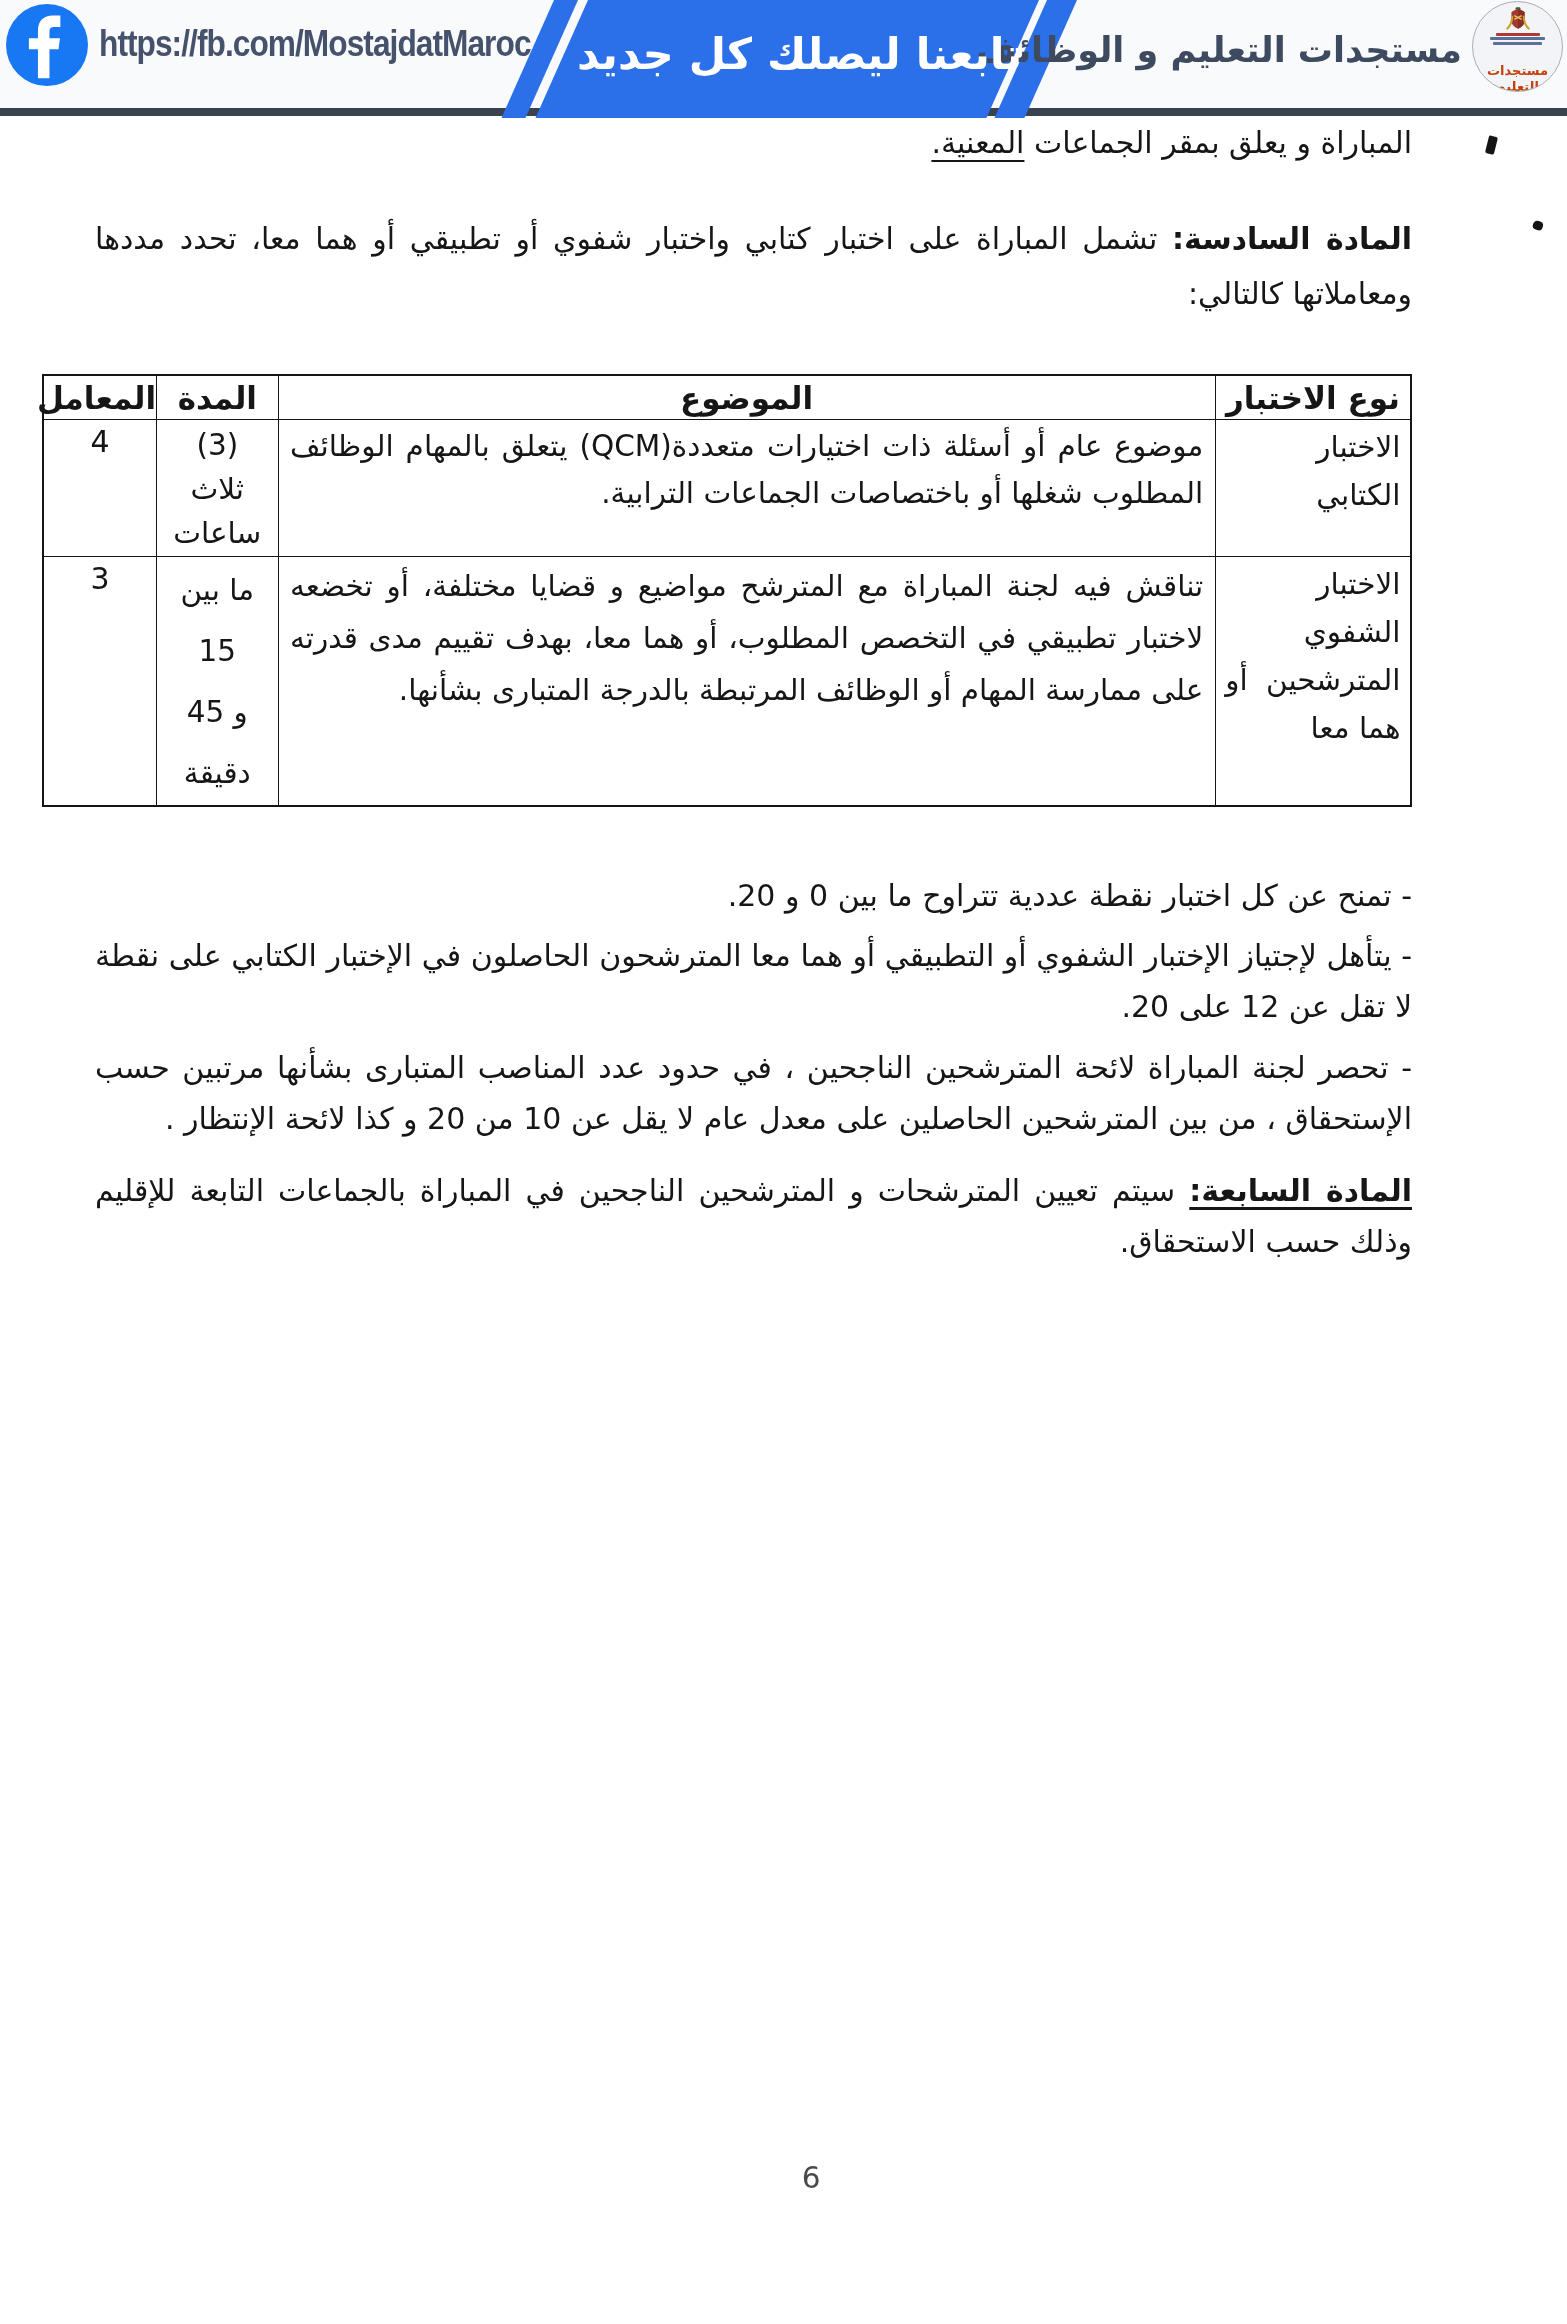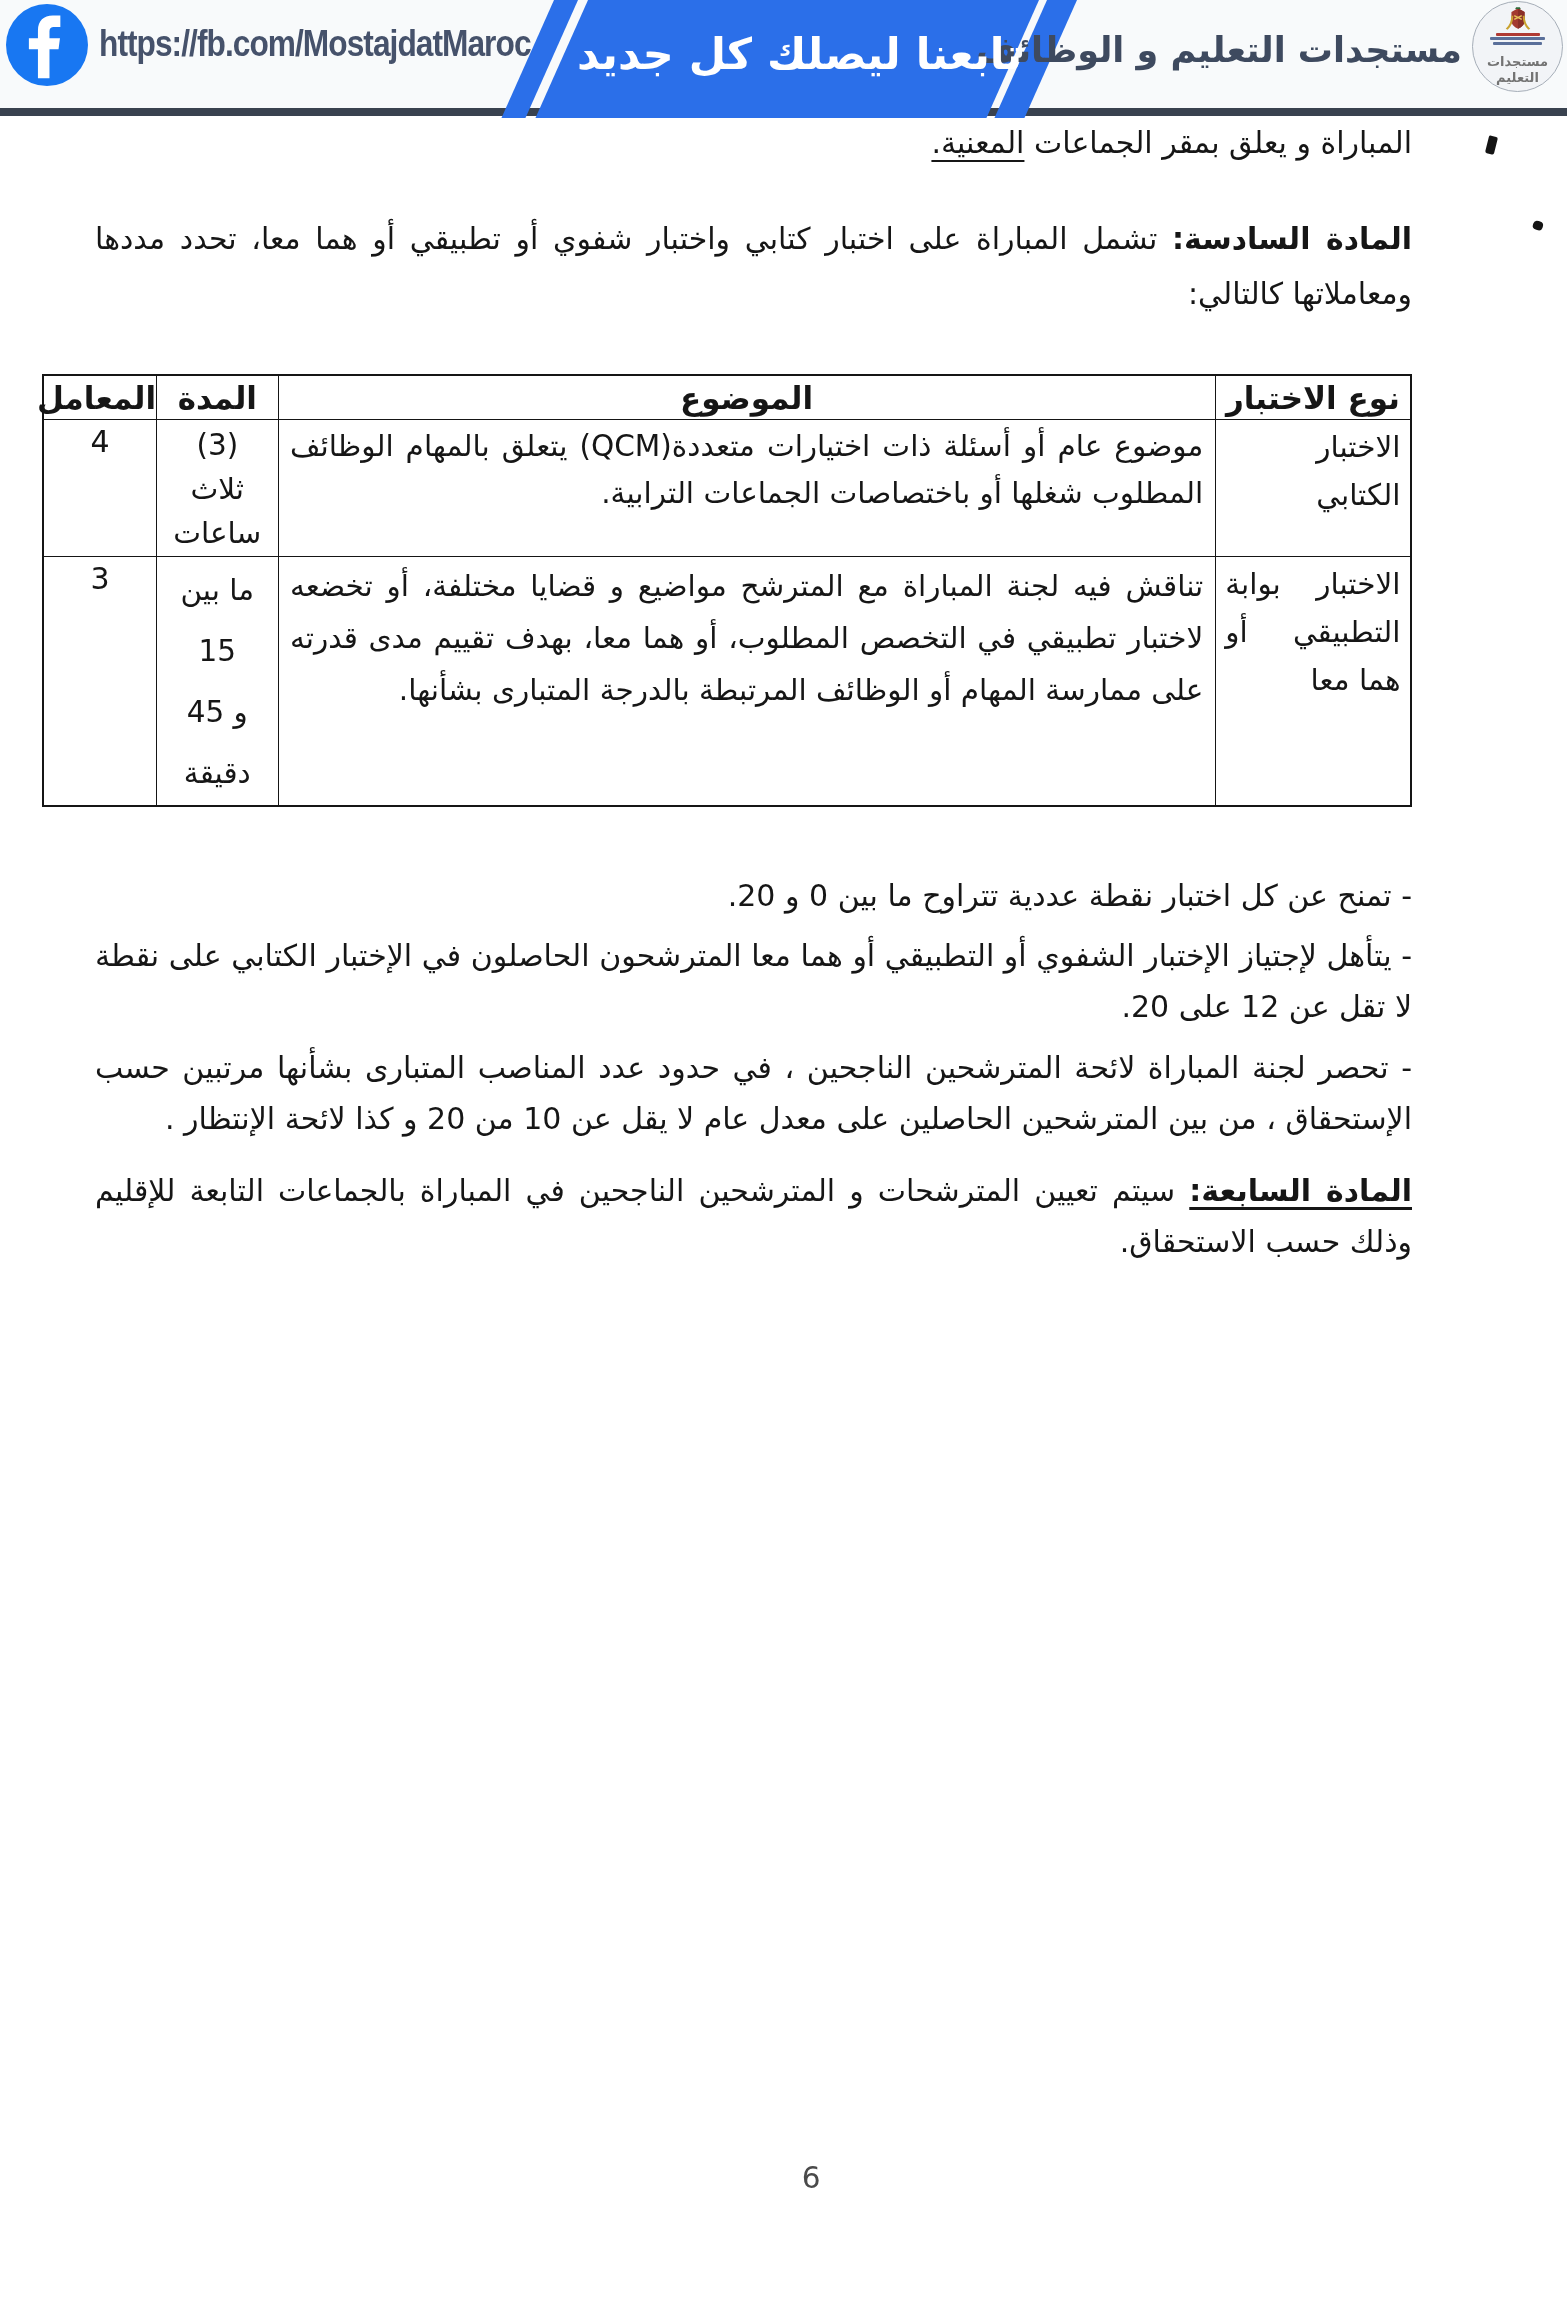--- a/index.html
+++ b/index.html
@@ -17,21 +17,21 @@
   .bn-l{left:554px;width:24px;}
   .bn-r{left:1047px;width:29.5px;}
   .bn-text{position:absolute;left:571px;top:28.5px;width:457px;text-align:center;color:#ffffff;font-weight:bold;font-size:43px;z-index:3;}
   .site-title{position:absolute;right:105px;top:30px;font-weight:bold;font-size:35px;color:#3e4a5f;white-space:nowrap;z-index:2;}
   .badge{position:absolute;left:1472px;top:1px;width:89px;height:89px;border-radius:50%;background:#f2f4f7;border:1.9px solid #a6aeb8;overflow:hidden;text-align:center;z-index:3;}
   .badge .emblem{margin:3.8px auto 0 auto;width:32px;height:25px;display:block;}
   .tiny-bar{margin:1.9px auto 0 auto;border-radius:1px;}
   .tb-red{width:44px;height:2.9px;background:#b03a34;}
   .tb-n1{width:55px;height:2.9px;background:#5a6f9a;}
   .tb-n2{width:49px;height:2.9px;background:#5a6f9a;}
-  .badge-t{color:#737373;font-weight:bold;font-size:13px;line-height:16px;margin-top:9px;}
+  .badge-t{color:#c2410c;font-weight:bold;font-size:13px;line-height:16px;margin-top:18px;}
 
   
   .doc{position:absolute;right:155px;top:118px;width:1317px;direction:rtl;color:#161616;font-size:30px;z-index:1;}
   .intro-line{line-height:49px;text-align:right;}
   .l2{text-align:justify;text-align-last:justify;}
   .u{text-decoration:underline;text-underline-offset:6.7px;text-decoration-thickness:1.9px;}
   .url{font-family:"Liberation Serif",serif;font-size:32px;direction:ltr;unicode-bidi:embed;}
   .article{margin-top:44px;line-height:55px;text-align:justify;}
   .b{font-weight:bold;}
   .bu{font-weight:bold;text-decoration:underline;text-underline-offset:5.7px;}
@@ -128,21 +128,21 @@
       </tr>
       <tr class="r1">
         <td class="etype">الاختبار الكتابي</td>
         <td class="subject">موضوع عام أو أسئلة ذات اختيارات متعددة(QCM) يتعلق بالمهام الوظائف المطلوب شغلها أو باختصاصات الجماعات الترابية.</td>
         <td class="dur dur1">(3)
 ثلاث
 ساعات</td>
         <td class="coef">4</td>
       </tr>
       <tr class="r2">
-        <td class="etype">الاختبار بوابة التطبيقي أو هما معا</td>
+        <td class="etype">الاختبار الشفوي المترشحين أو هما معا</td>
         <td class="subject subject2">تناقش فيه لجنة المباراة مع المترشح مواضيع و قضايا مختلفة، أو تخضعه لاختبار تطبيقي في التخصص المطلوب، أو هما معا، بهدف تقييم مدى قدرته على ممارسة المهام أو الوظائف المرتبطة بالدرجة المتبارى بشأنها.</td>
         <td class="dur dur2">ما بين 15
 و 45
 دقيقة</td>
         <td class="coef">3</td>
       </tr>
     </tbody>
       </table>
 
     <div class="bullets">

